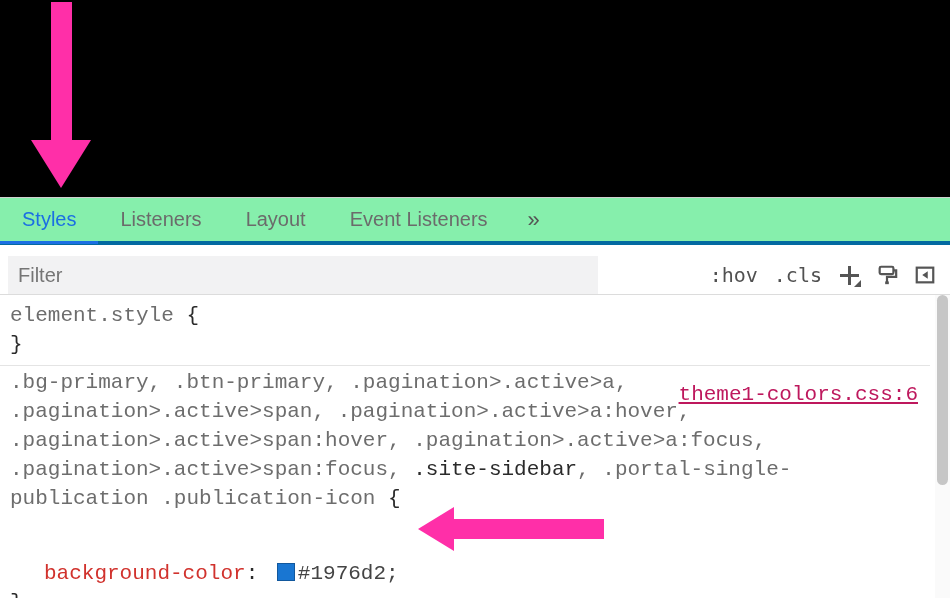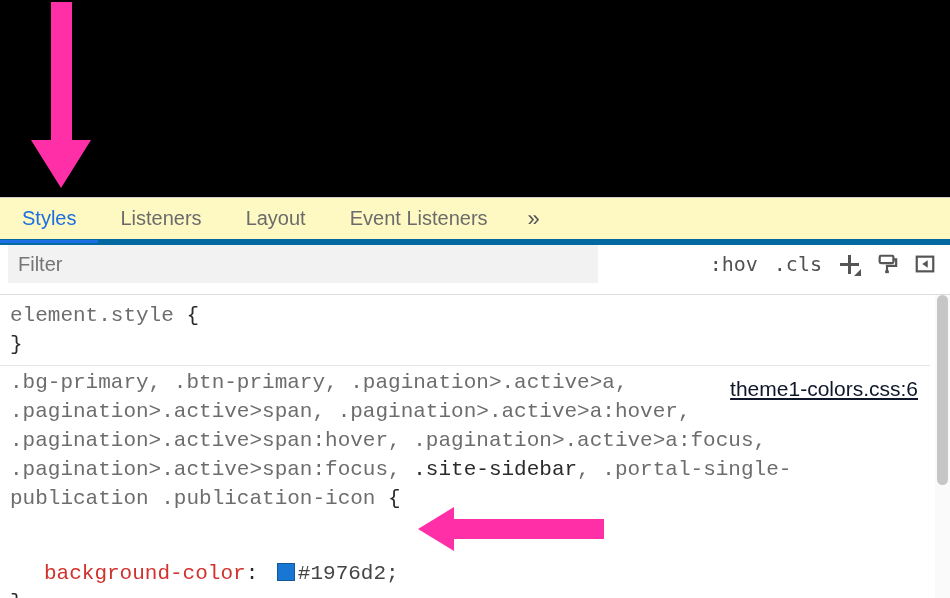--- a/index.html
+++ b/index.html
@@ -48,22 +48,22 @@
     background: #fff;
     position: relative;
     border-top: 1px solid #d0d0d0;
   }
 
   
   .tabbar {
     display: flex;
     align-items: center;
     height: 47px;
-    background: #fef9c3;
-    border-bottom: 6px solid #0369a1;
+    background: #86efac;
+    border-bottom: 4px solid #0369a1;
     padding: 0 12px 0 0;
   }
   .tab {
     padding: 0 22px;
     height: 47px;
     display: flex;
     align-items: center;
     color: #6b6b6b;
     font-size: 20px;
     cursor: default;
@@ -82,21 +82,21 @@
   .tab-overflow {
     padding: 0 18px;
     color: #555;
     font-size: 22px;
     letter-spacing: 1px;
   }
 
   
   .toolbar {
     display: flex;
-    align-items: flex-start;
+    align-items: flex-end;
     height: 50px;
     border-bottom: 1px solid #dcdcdc;
     background: #fff;
     padding: 0 6px 0 6px;
   }
   .filter-input {
     flex: 0 0 590px;
     height: 38px;
     margin: 0 4px 0 2px;
     border: none;
@@ -170,24 +170,24 @@
     border-bottom: 1px solid #e4e4e4;
     padding: 2px 10px 6px 10px;
     position: relative;
   }
   .selector-line { color: #6d6d6d; }
   .selector-emph { color: #2a2a2a; }
   .brace { color: #2a2a2a; }
   .source-link {
     position: absolute;
     right: 12px;
-    top: 8px;
-    color: #0f172a;
+    top: 14px;
+    color: #be185d;
     text-decoration: underline;
-    font-family: Liberation Sans, sans-serif;
+    font-family: Liberation Mono, monospace;
   }
   .decl-line {
     padding-left: 34px;
     margin-top: 46px;
   }
   .prop-name { color: #d1322d; }
   .prop-colon { color: #2a2a2a; }
   .swatch {
     display: inline-block;
     width: 18px; height: 18px;

